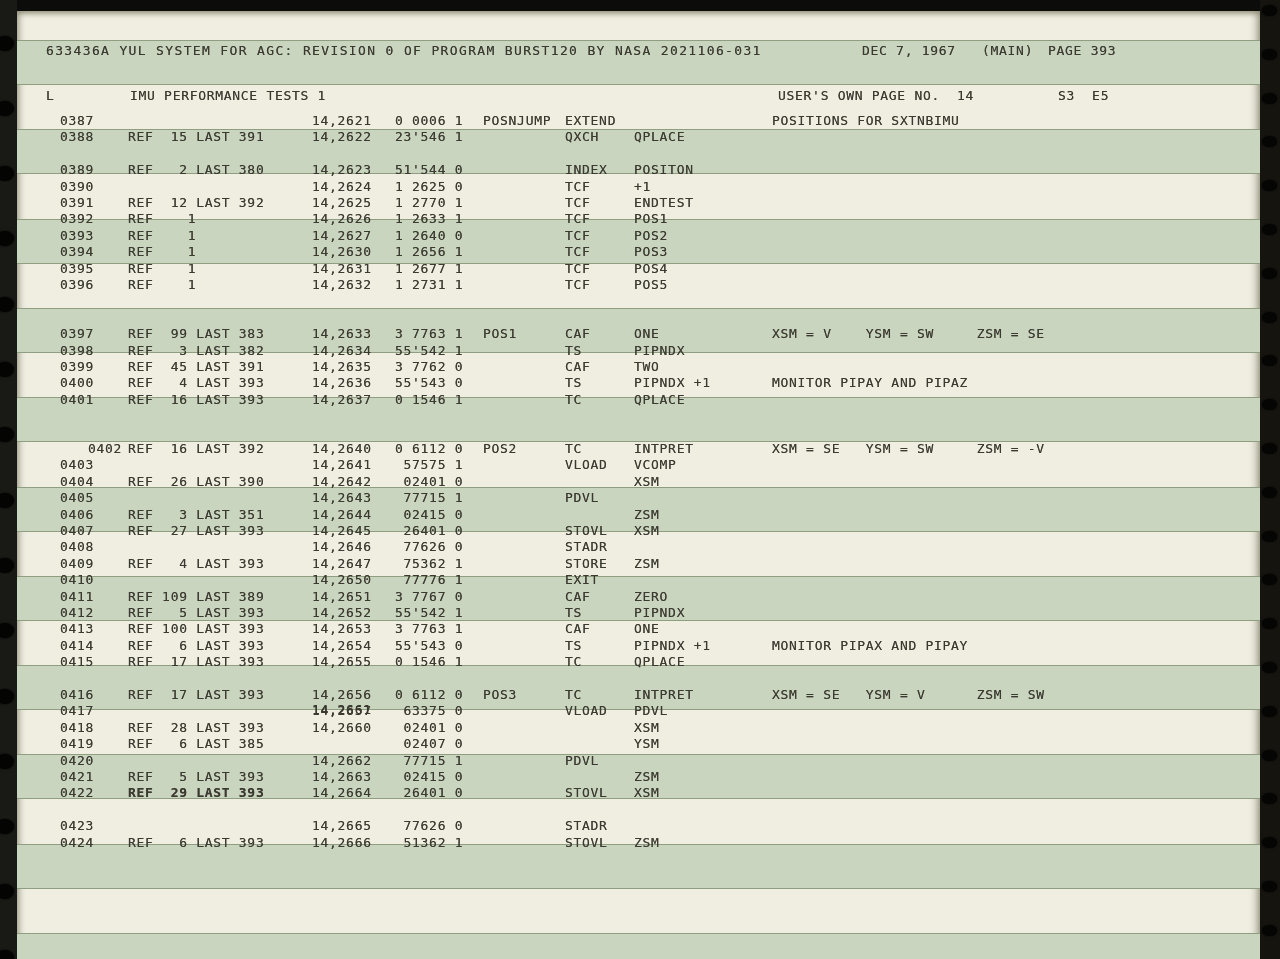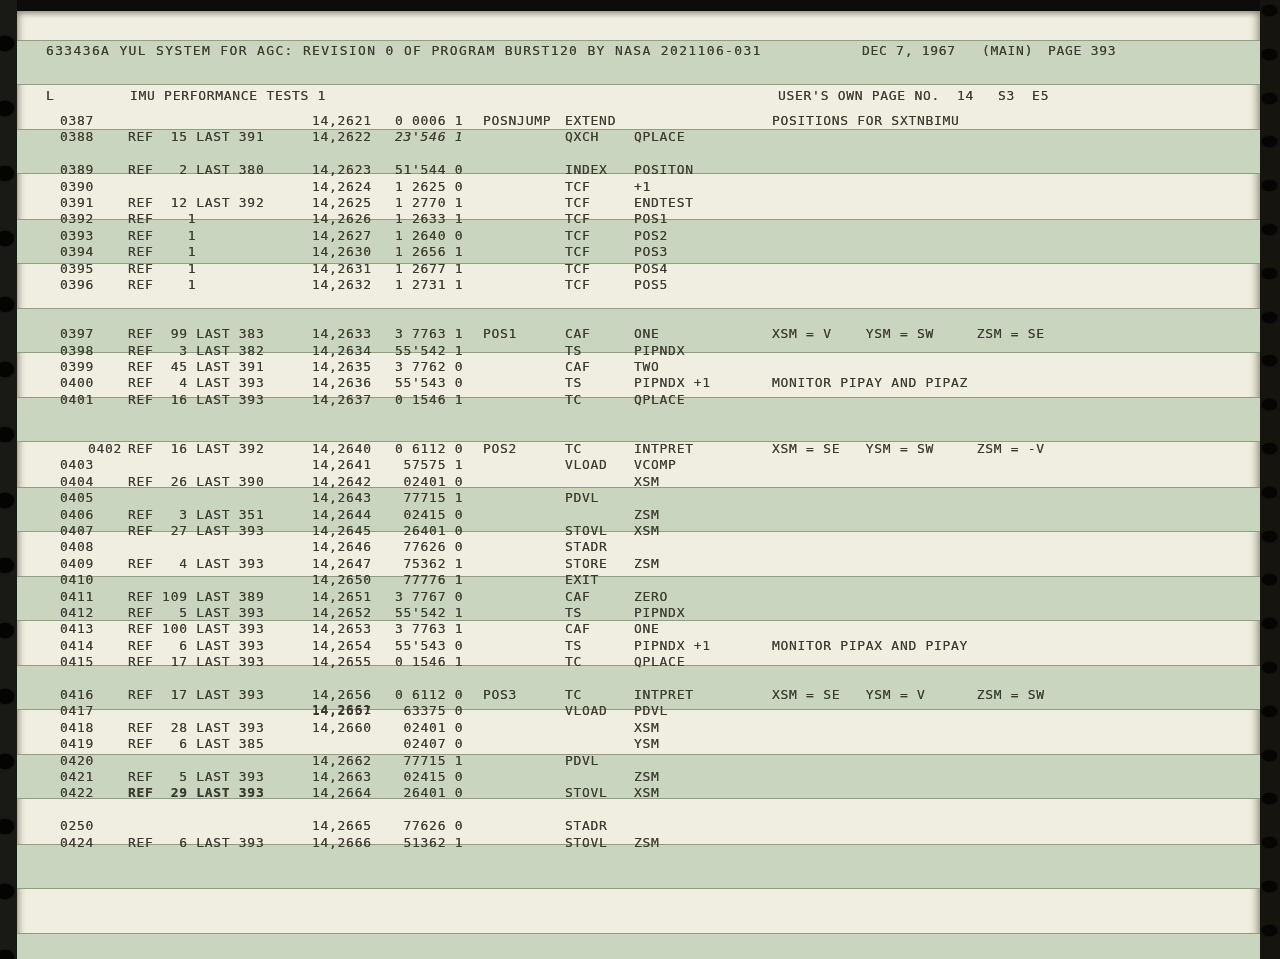--- a/index.html
+++ b/index.html
@@ -30,21 +30,21 @@
     white-space:pre;
     font-size:13px;
     line-height:15px;
     letter-spacing:0.7px;
     color:#3b3a30;
     text-shadow:0 0 0.6px rgba(55,54,44,.7);
   }
   .h1-main{letter-spacing:1.35px;}
   
   .h-main{left:46px}.h-date{left:862px}.h-paren{left:982px}.h-page{left:1048px}
-  .h2-l{left:46px}.h2-title{left:130px}.h2-user{left:778px}.h2-grid{left:998px}
+  .h2-l{left:46px}.h2-title{left:130px}.h2-user{left:778px}.h2-grid{left:1058px}
   .c-seq{left:60px}.c-ref{left:128px}.c-addr{left:312px}.c-word{left:395px}
   .c-label{left:483px}.c-op{left:565px}.c-arg{left:634px}.c-com{left:772px}
   .hole-l{
     position:absolute;left:-4px;width:18px;height:15px;border-radius:50%;
     background:#040403;box-shadow:0 0 2px rgba(0,0,0,.9);
   }
   .hole-r{
     position:absolute;left:1262px;width:15px;height:11px;border-radius:50%;
     background:#050504;box-shadow:0 0 2px rgba(0,0,0,.9);
   }
@@ -93,21 +93,21 @@
           <span class="t c-addr" style="top: 113px;">14,2621</span>
           <span class="t c-word" style="top: 113px;">0 0006 1</span>
           <span class="t c-label" style="top: 113px;">POSNJUMP</span>
           <span class="t c-op" style="top: 113px;">EXTEND</span>
           <span class="t c-com" style="top: 113px;">POSITIONS FOR SXTNBIMU</span>
         </div>
         <div>
           <span class="t c-seq" style="top: 129.4px;">0388</span>
           <span class="t c-ref" style="top: 129.4px;">REF  15 LAST 391</span>
           <span class="t c-addr" style="top: 129.4px;">14,2622</span>
-          <span class="t c-word" style="top: 129.4px; font-style: italic;">23'546 1</span>
+          <span class="t c-word" style="top: 129.4px;">23'546 1</span>
           <span class="t c-op" style="top: 129.4px;">QXCH</span>
           <span class="t c-arg" style="top: 129.4px;">QPLACE</span>
         </div>
         <div>
           <span class="t c-seq" style="top: 162.2px;">0389</span>
           <span class="t c-ref" style="top: 162.2px;">REF   2 LAST 380</span>
           <span class="t c-addr" style="top: 162.2px;">14,2623</span>
           <span class="t c-word" style="top: 162.2px;">51'544 0</span>
           <span class="t c-op" style="top: 162.2px;">INDEX</span>
           <span class="t c-arg" style="top: 162.2px;">POSITON</span>
@@ -362,21 +362,21 @@
         </div>
         <div>
           <span class="t c-seq" style="top: 785.4px;">0422</span>
           <span class="t c-ref" style="top: 785.4px; font-weight: bold;">REF  29 LAST 393</span>
           <span class="t c-addr" style="top: 785.4px;">14,2664</span>
           <span class="t c-word" style="top: 785.4px;"> 26401 0</span>
           <span class="t c-op" style="top: 785.4px;">STOVL</span>
           <span class="t c-arg" style="top: 785.4px;">XSM</span>
         </div>
         <div>
-          <span class="t c-seq" style="top: 818.2px;">0250</span>
+          <span class="t c-seq" style="top: 818.2px;">0423</span>
           <span class="t c-addr" style="top: 818.2px;">14,2665</span>
           <span class="t c-word" style="top: 818.2px;"> 77626 0</span>
           <span class="t c-op" style="top: 818.2px;">STADR</span>
         </div>
         <div>
           <span class="t c-seq" style="top: 834.6px;">0424</span>
           <span class="t c-ref" style="top: 834.6px;">REF   6 LAST 393</span>
           <span class="t c-addr" style="top: 834.6px;">14,2666</span>
           <span class="t c-word" style="top: 834.6px;"> 51362 1</span>
           <span class="t c-op" style="top: 834.6px;">STOVL</span>

